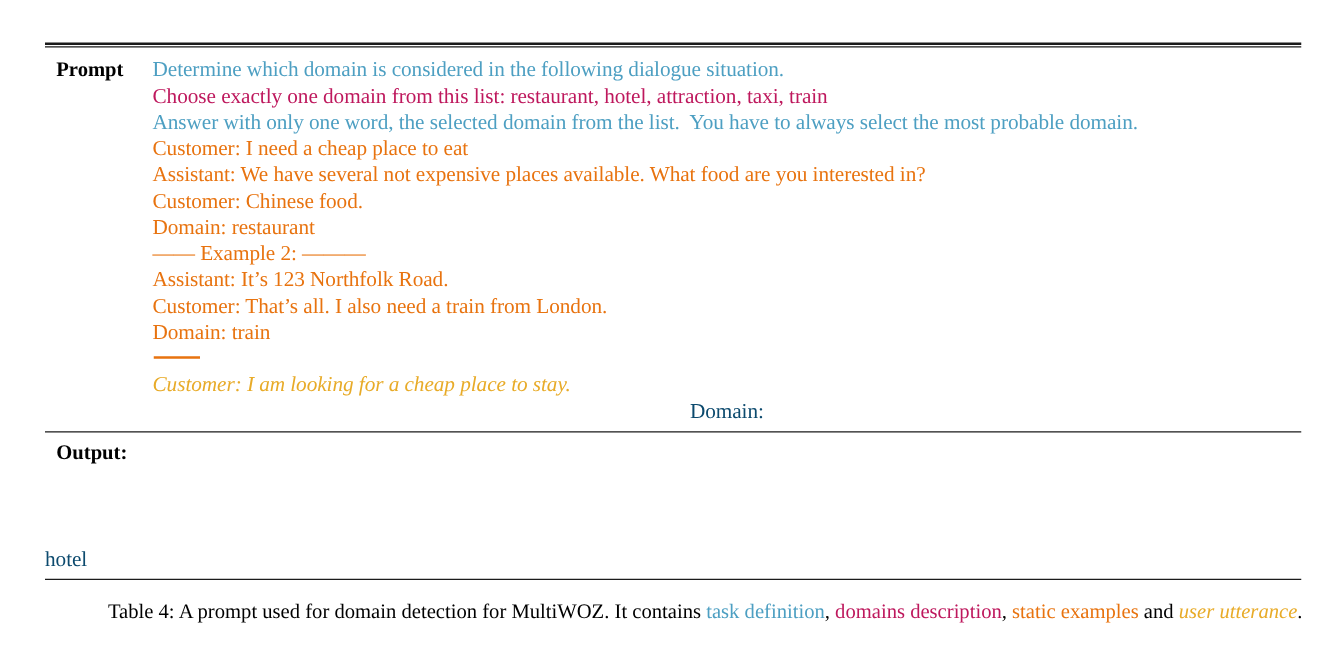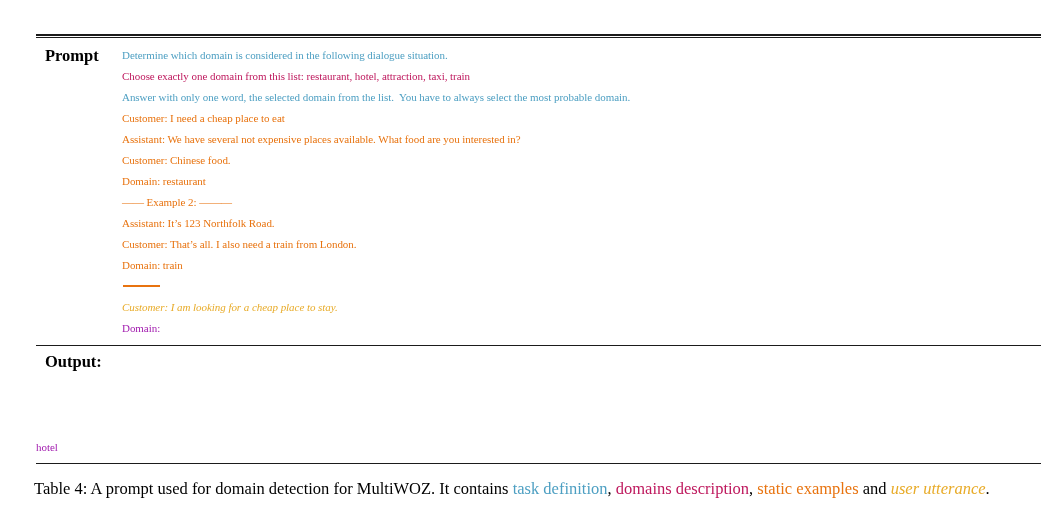--- a/index.html
+++ b/index.html
@@ -77,31 +77,31 @@
   }
 
   .output-row {
     padding-top: 5px;
     padding-bottom: 5px;
     flex-direction: column;
   }
 
   .pline {
     white-space: pre;
-    font-size: 11px;
+    font-size: 17px;
     line-height: 21px;
     letter-spacing: -0.05px;
   }
 
   
   .c-task     { color: #4d9fc2; }
   .c-domains  { color: #be185d; }
   .c-static   { color: #e8730f; }
   .c-user     { color: #e8ab28; font-style: italic; }
-  .c-black    { color: #a21caf; }
+  .c-black    { color: #0c4a6e; text-align: center; }
 
   .sep-dash {
     height: 21px;
     position: relative;
   }
   .sep-dash i {
     position: absolute;
     left: 1px;
     top: 9px;
     width: 37px;
@@ -112,21 +112,21 @@
 
   
   .caption {
     position: absolute;
     left: 22px;
     top: 461px;
     width: 1008px;
     font-size: 16.5px;
     line-height: 24px;
     color: #000000;
-    text-align: left;
+    text-align: right;
   }
   .caption span { white-space: normal; }
 
   .edge-artifact {
     position: absolute;
     left: 0px;
     top: 512px;
     width: 7px;
     height: 7px;
     background: #c8c8c8;

